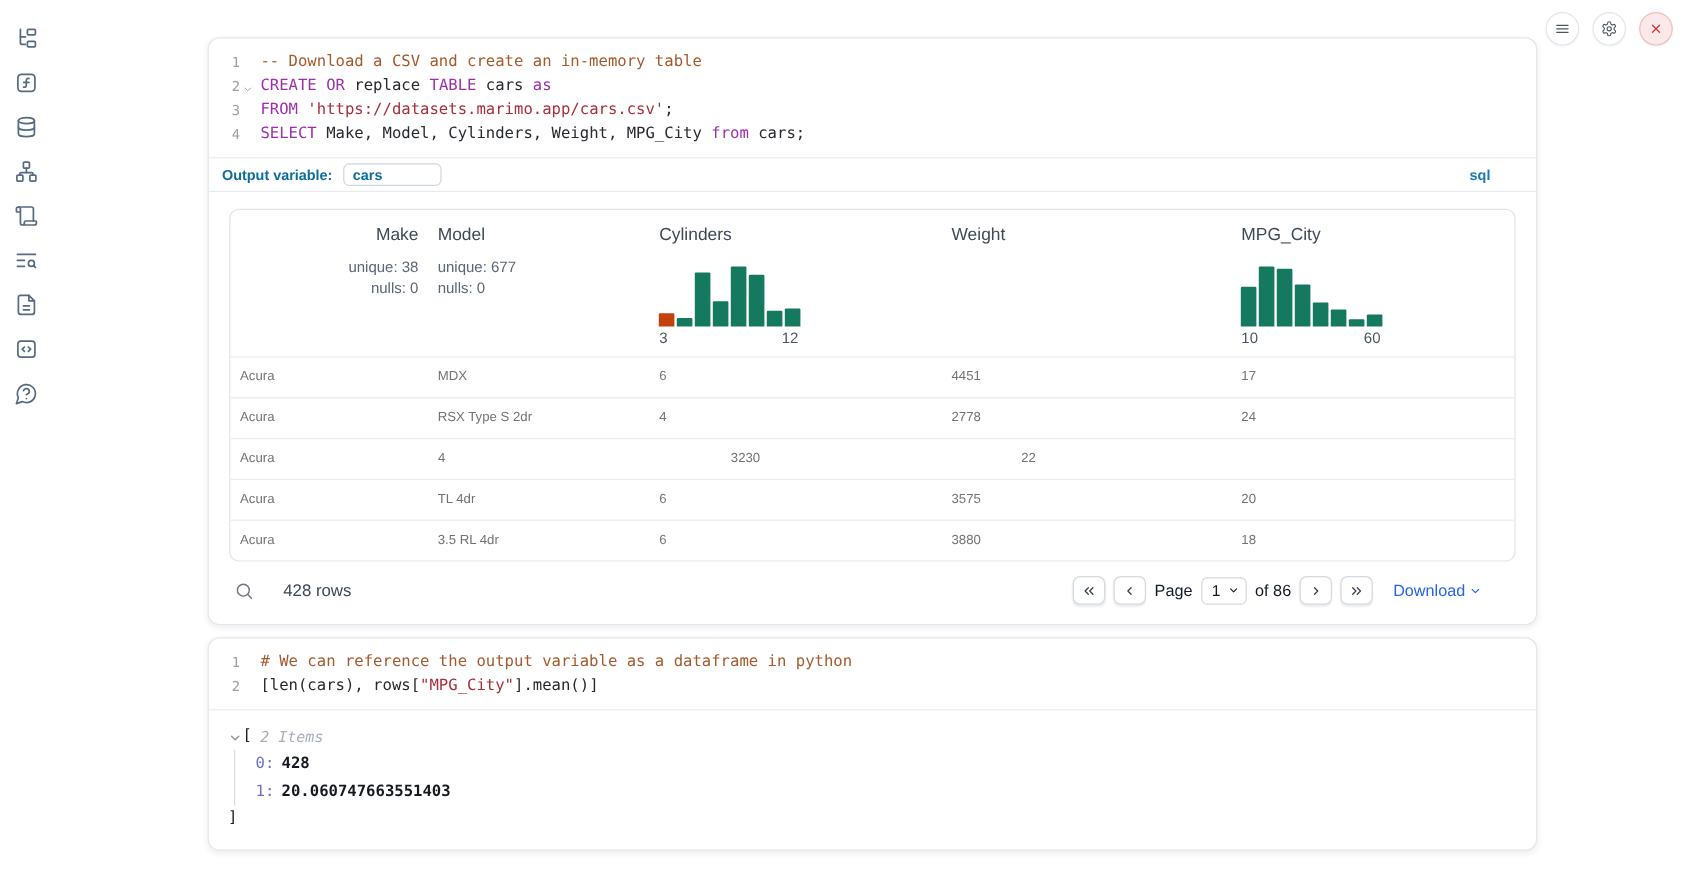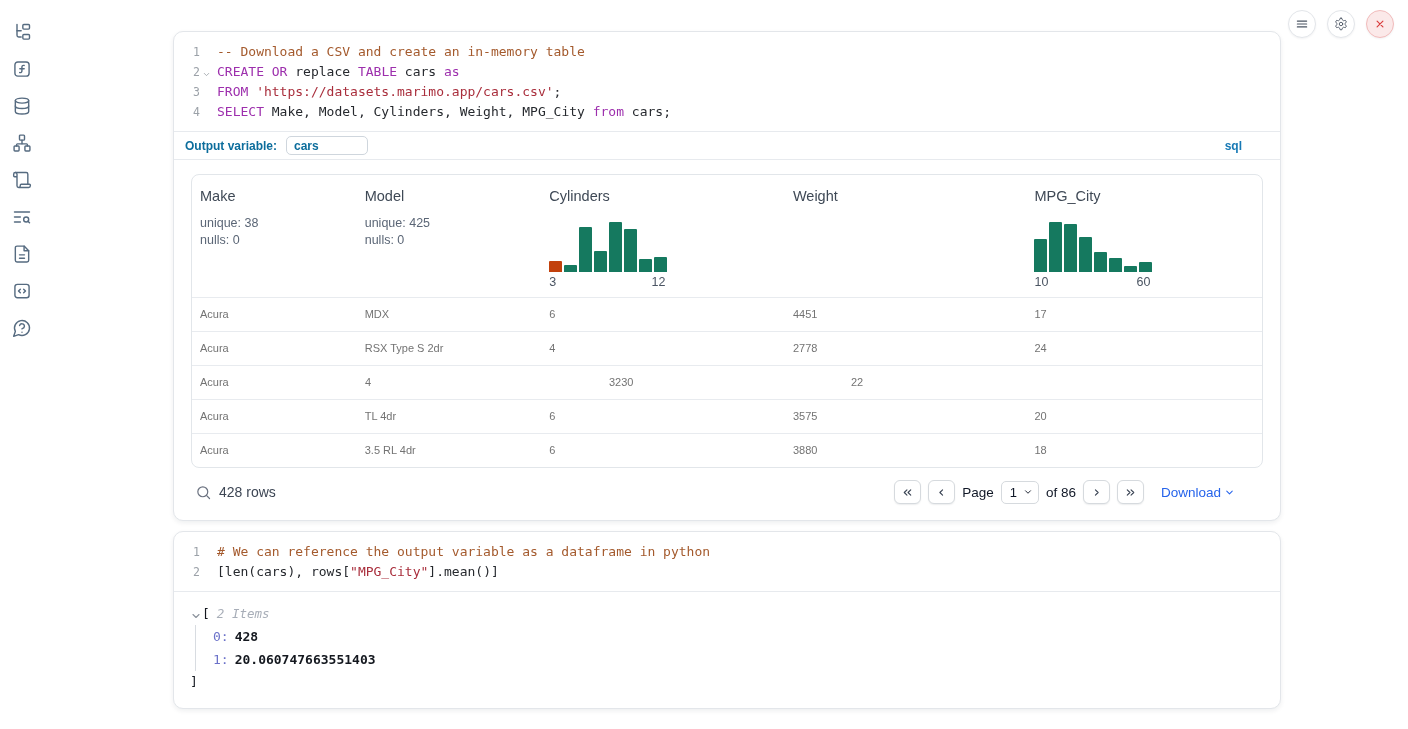--- a/index.html
+++ b/index.html
@@ -63,21 +63,21 @@
   .bar { flex:1; border-radius:1px 1px 0 0; }
   .hist-labels { display:flex; justify-content:space-between; margin-top:3px;
     font-size:12.5px; color:#4b5563; padding-right:2px; }
   .tr { display:flex; border-top:1px solid #e8ebef; }
   .td { padding:8px 8px; height:33px; font-size:11px; color:#737373; line-height:17px; }
 
   
   .tfoot { display:flex; align-items:center; padding:12px 2px 6px 4px; }
   .tfoot .search { width:17px; height:17px; color:#6b7280; cursor:pointer; }
   .tfoot .search svg { width:17px; height:17px; }
-  .rowcount { margin-left:7px; font-size:14px; color:#3d4654; }
+  .rowcount { margin-left:24px; font-size:14px; color:#3d4654; }
   .pager { margin-left:auto; display:flex; align-items:center; gap:7px; }
   .pg-btn { min-width:27px; height:24px; border:1px solid #d6dade; border-radius:6px;
     background:#fff; box-shadow:0 1px 1.5px rgba(15,23,42,.08); color:#374151;
     display:flex; align-items:center; justify-content:center; cursor:pointer; }
   .pg-btn svg { width:13px; height:13px; }
   .pg-text { font-size:13.5px; color:#111827; }
   .pg-select { height:23px; border:1px solid #d6dade; border-radius:5px; background:#fff;
     display:flex; align-items:center; gap:6px; padding:0 5px 0 8px; font-size:13px;
     color:#111827; cursor:pointer; }
   .pg-select svg { width:10px; height:10px; color:#111827; }
@@ -203,31 +203,31 @@
         </div>
       </div>
     <div class="ov-strip">
       <span class="ov-label">Output variable:</span>
       <input class="ov-input" value="cars" style="">
       <span class="lang-label">sql</span>
     </div>
     <div class="table-section">
       <div class="table-box">
         <div class="thead" id="thead">
-            <div class="th" style="width: 165px;">
+            <div class="th" style="width: 165px; text-align: right;">
               <span class="col-name">Make</span>
               <div class="stats">
                 <div>unique: 38</div>
                 <div>nulls: 0</div>
               </div>
             </div>
             <div class="th" style="width: 185px;">
               <span class="col-name">Model</span>
               <div class="stats">
-                <div>unique: 425</div>
+                <div>unique: 677</div>
                 <div>nulls: 0</div>
               </div>
             </div>
             <div class="th" style="width: 244px;">
               <span class="col-name">Cylinders</span>
               <div class="hist">
                 <div class="hist-bars">
                   <div class="bar" style="height: 11px; background: rgb(194, 65, 12);"></div>
                   <div class="bar" style="height: 7px; background: rgb(21, 121, 95);"></div>
                   <div class="bar" style="height: 45px; background: rgb(21, 121, 95);"></div>

